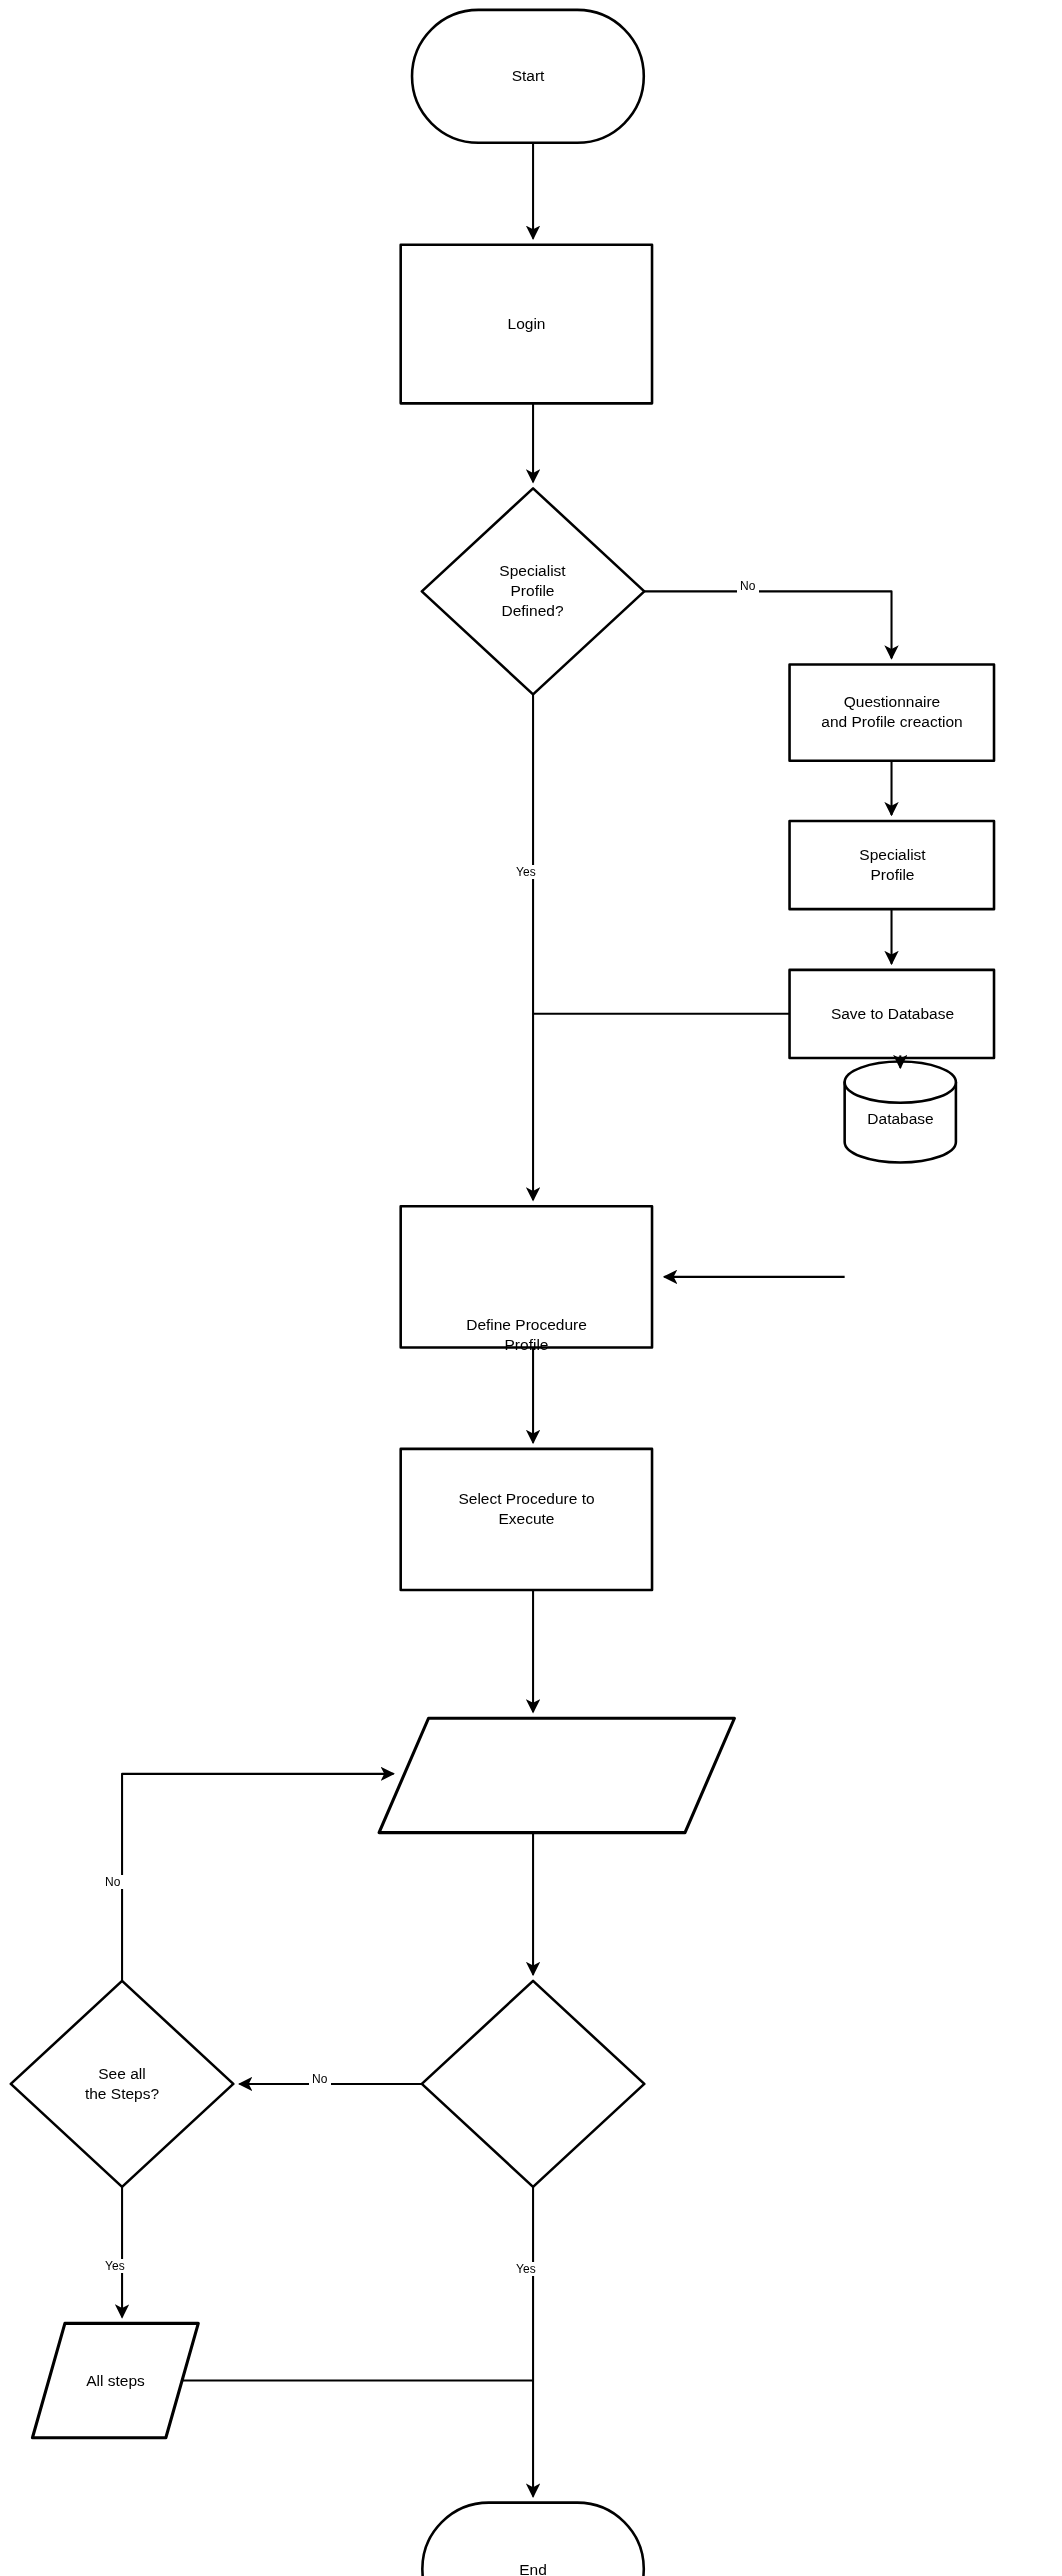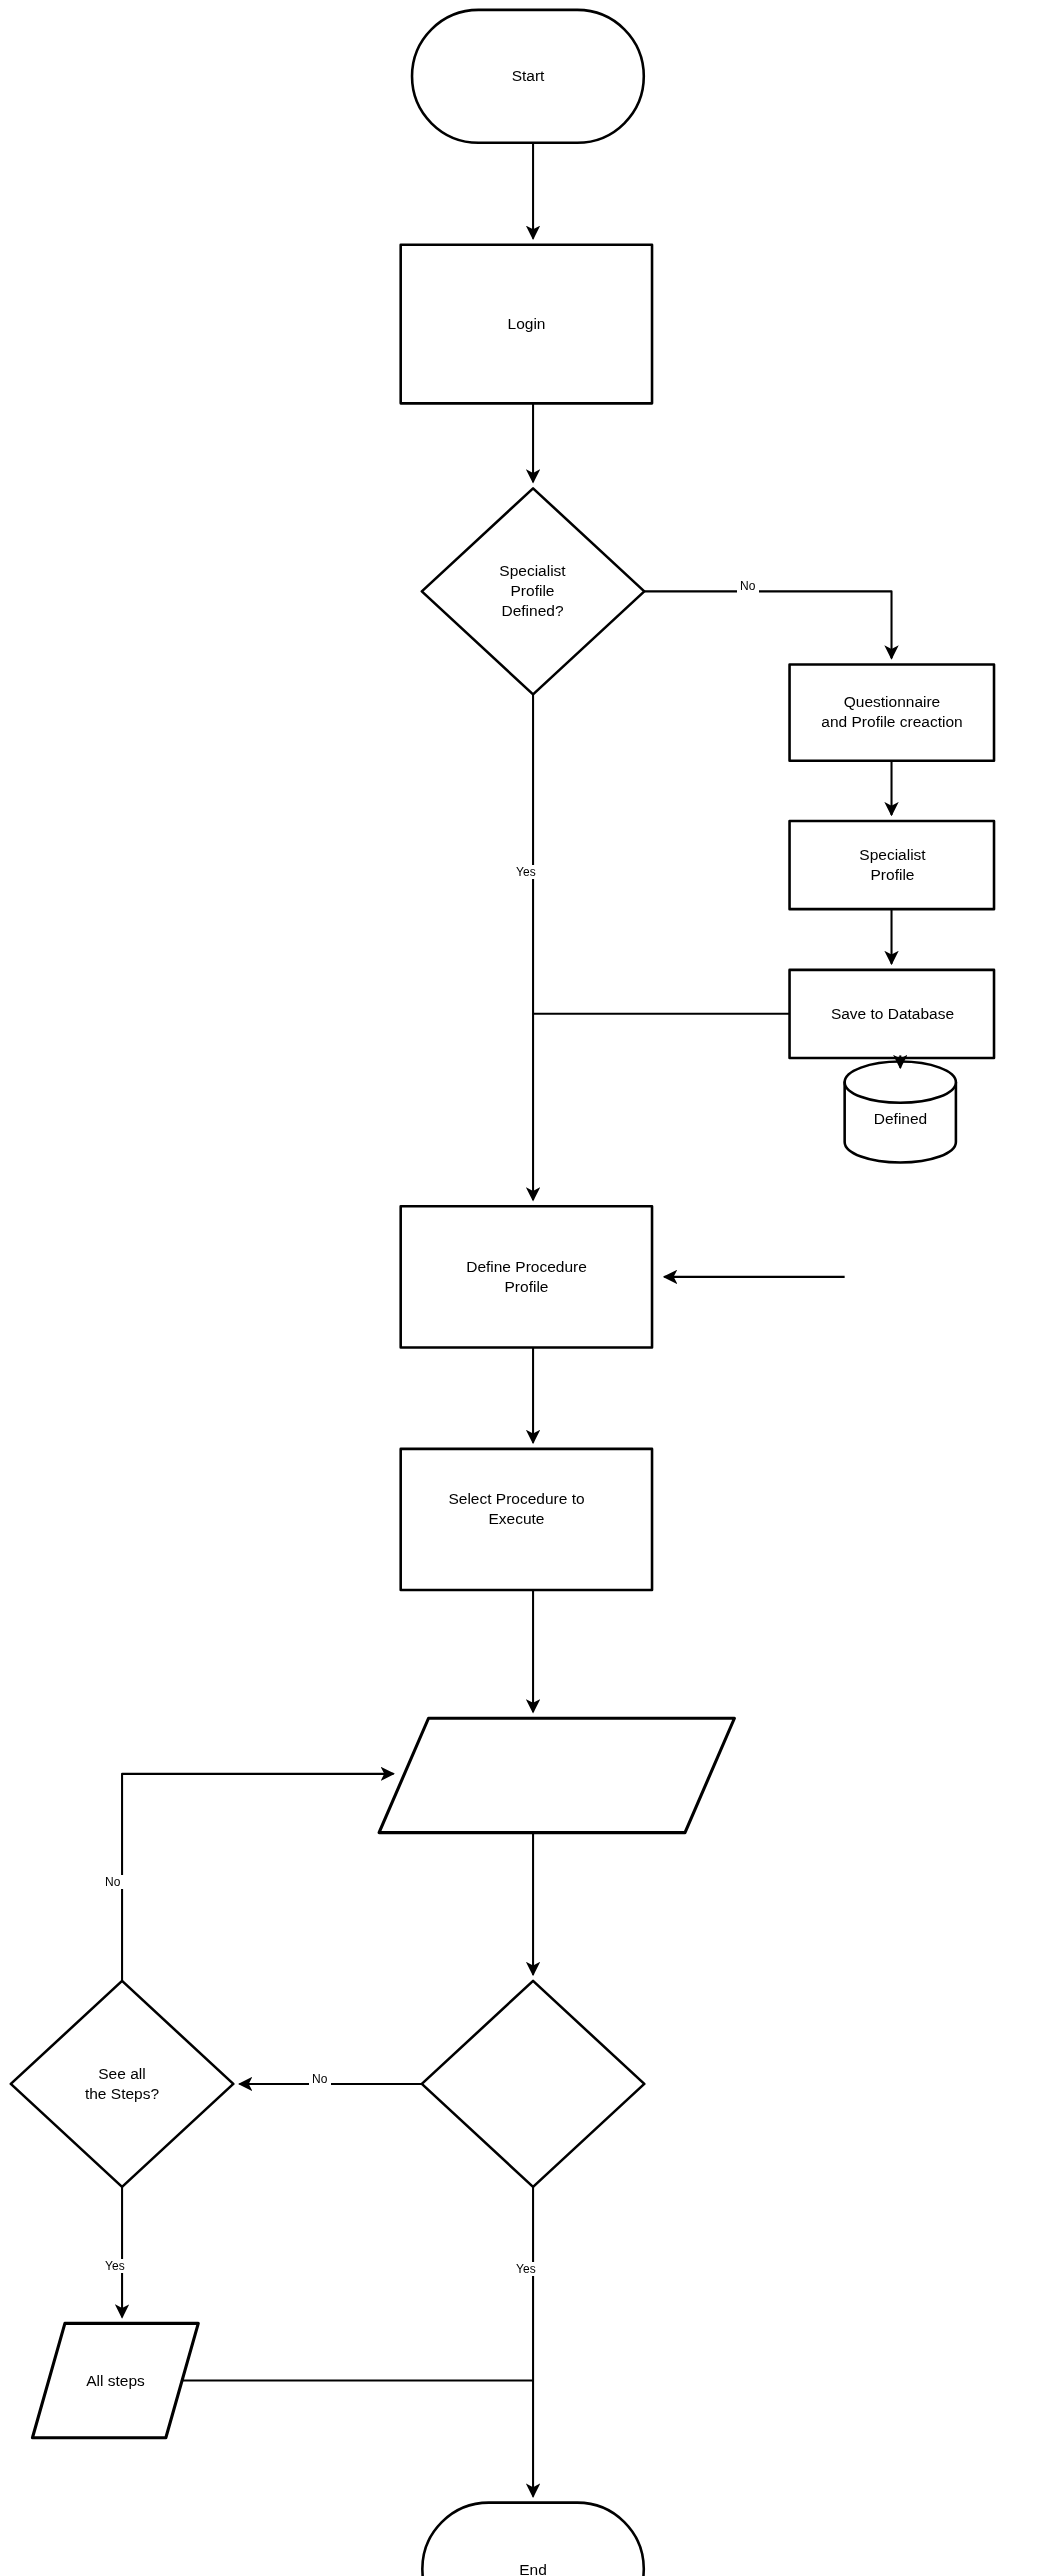--- a/index.html
+++ b/index.html
@@ -176,26 +176,26 @@
 Defined?</div>
 
   <div class="node-text" style="left:782px; top:664px; width:220px; height:96px;">Questionnaire
 and Profile creaction</div>
 
   <div class="node-text" style="left:790px; top:821px; width:205px; height:88px;">Specialist
 Profile</div>
 
   <div class="node-text" style="left:790px; top:970px; width:205px; height:88px;">Save to Database</div>
 
-  <div class="node-text" style="left:845px; top:1103px; width:111px; height:31px;">Defined</div>
-
-  <div class="node-text" style="left:401px; top:1206px; width:251px; height:141px;">Define Procedure
+  <div class="node-text" style="left:845px; top:1103px; width:111px; height:31px;">Database</div>
+
+  <div class="node-text" style="left:401px; top:1264px; width:251px; height:141px;">Define Procedure
 Profile</div>
 
-  <div class="node-text" style="left:391px; top:1449px; width:251px; height:119px;">Select Procedure to
+  <div class="node-text" style="left:401px; top:1449px; width:251px; height:119px;">Select Procedure to
 Execute</div>
 
 
 
   <div class="node-text" style="left:33px; top:2040px; width:178px; height:88px;">See all
 the Steps?</div>
 
   <div class="node-text" style="left:46px; top:2348px; width:139px; height:65px;">All steps</div>
 
   <div class="node-text" style="left:422px; top:2503px; width:222px; height:133px;">End</div>

